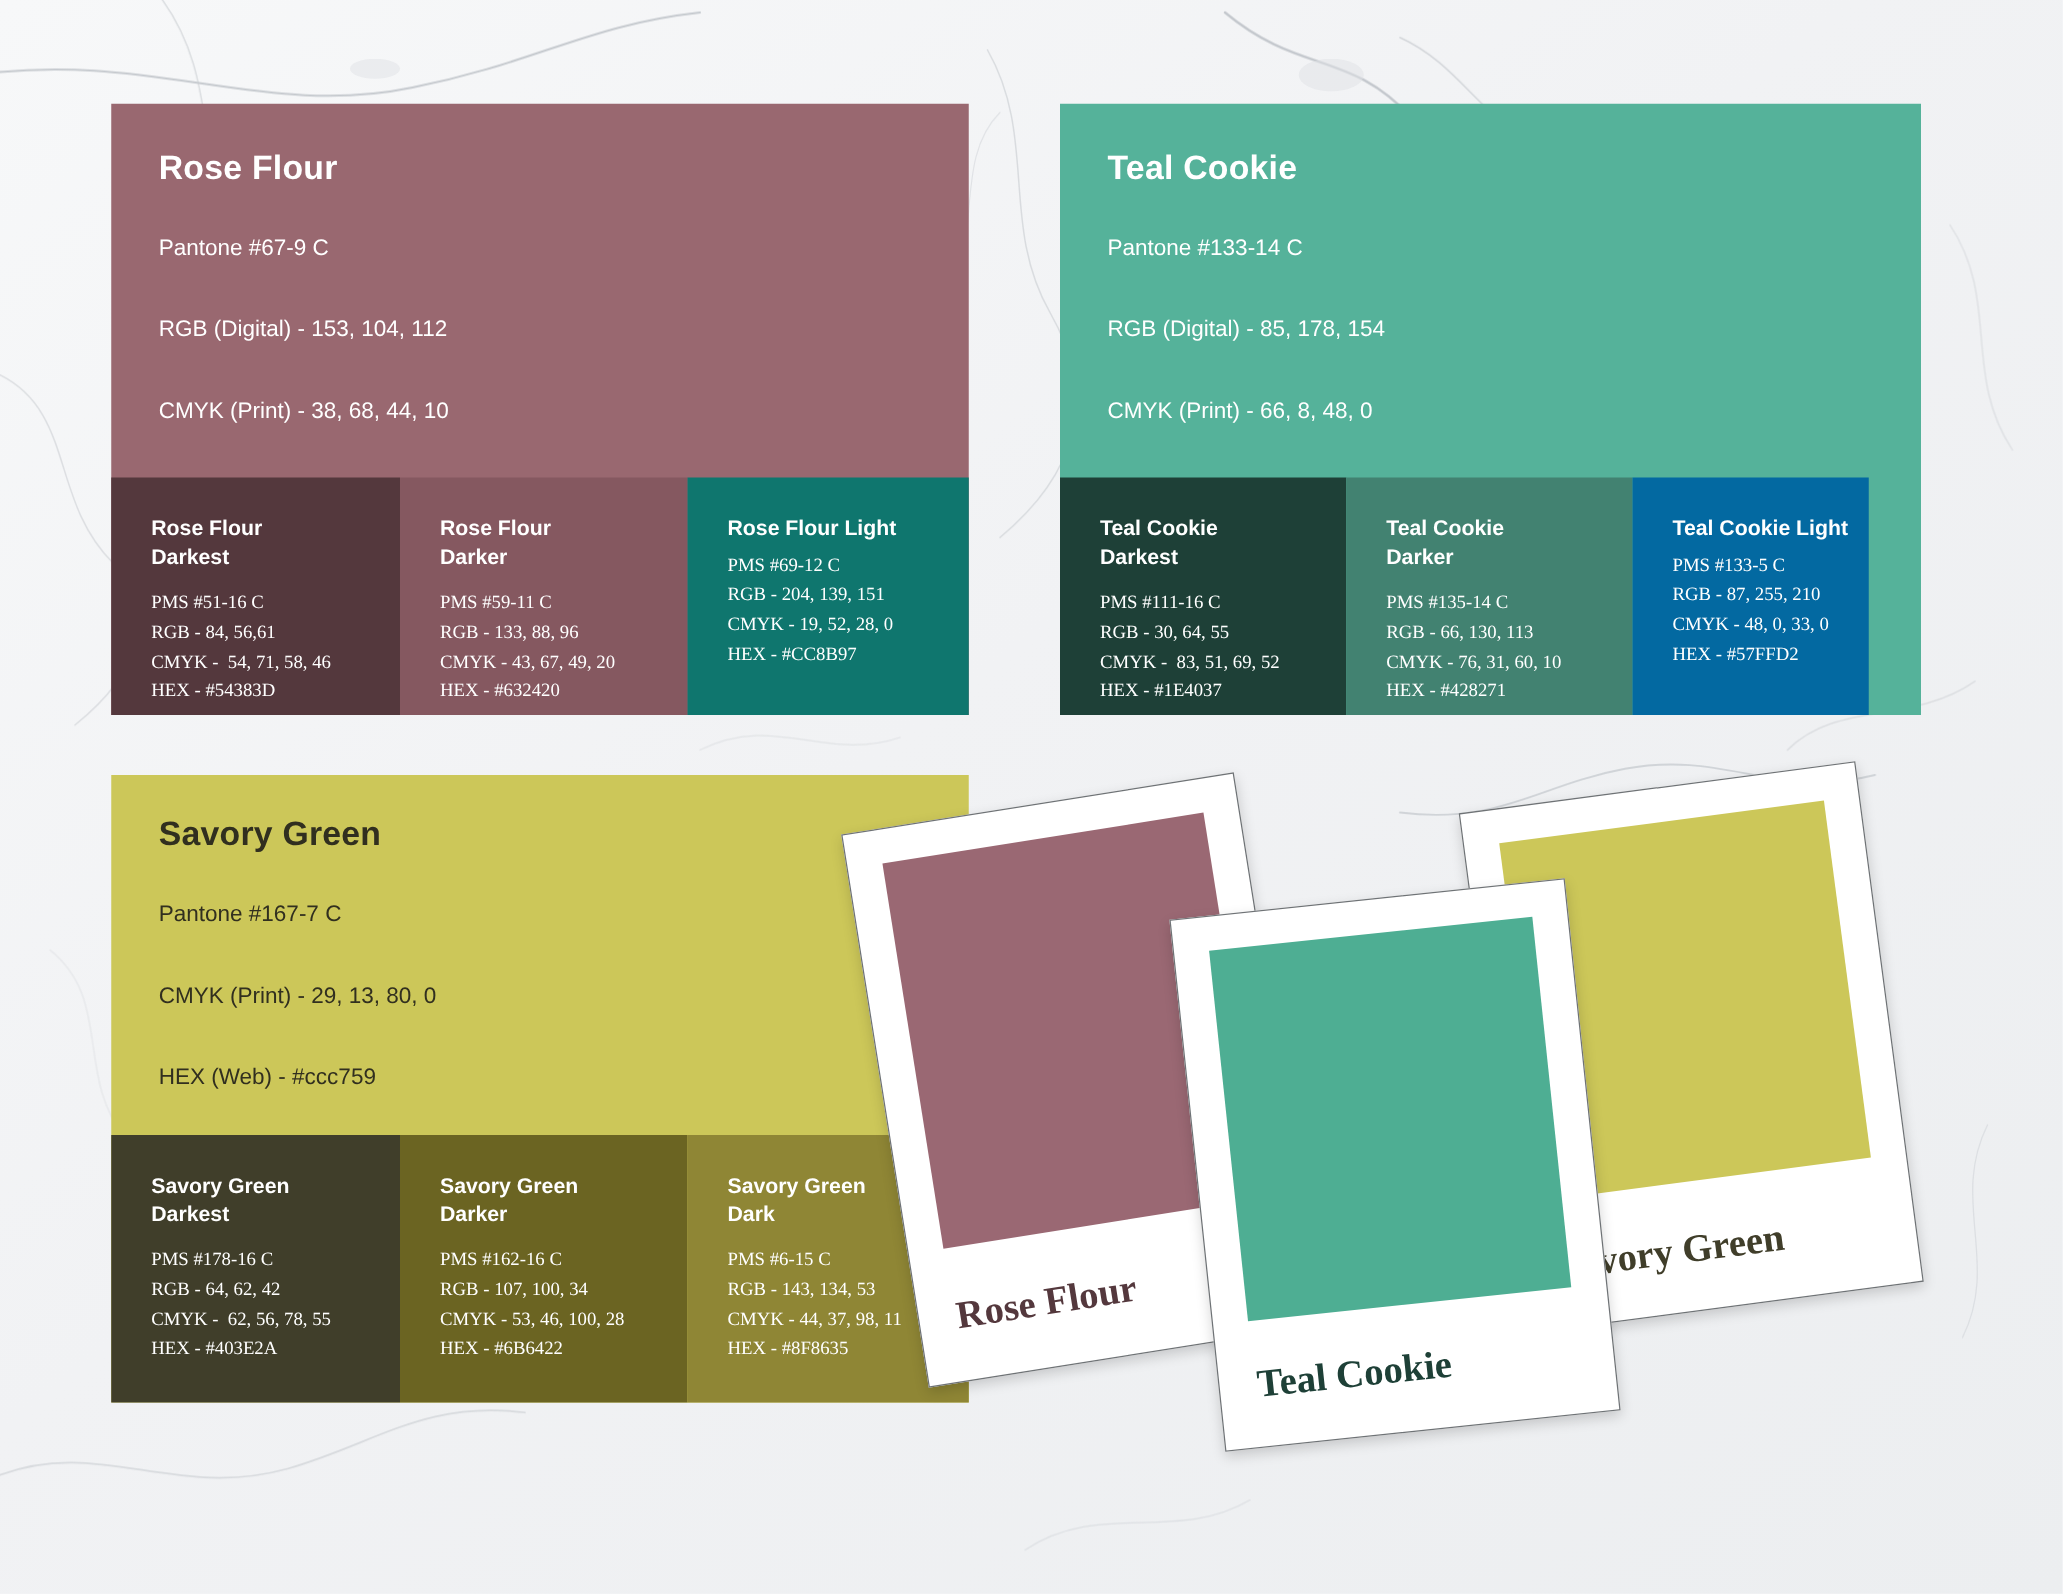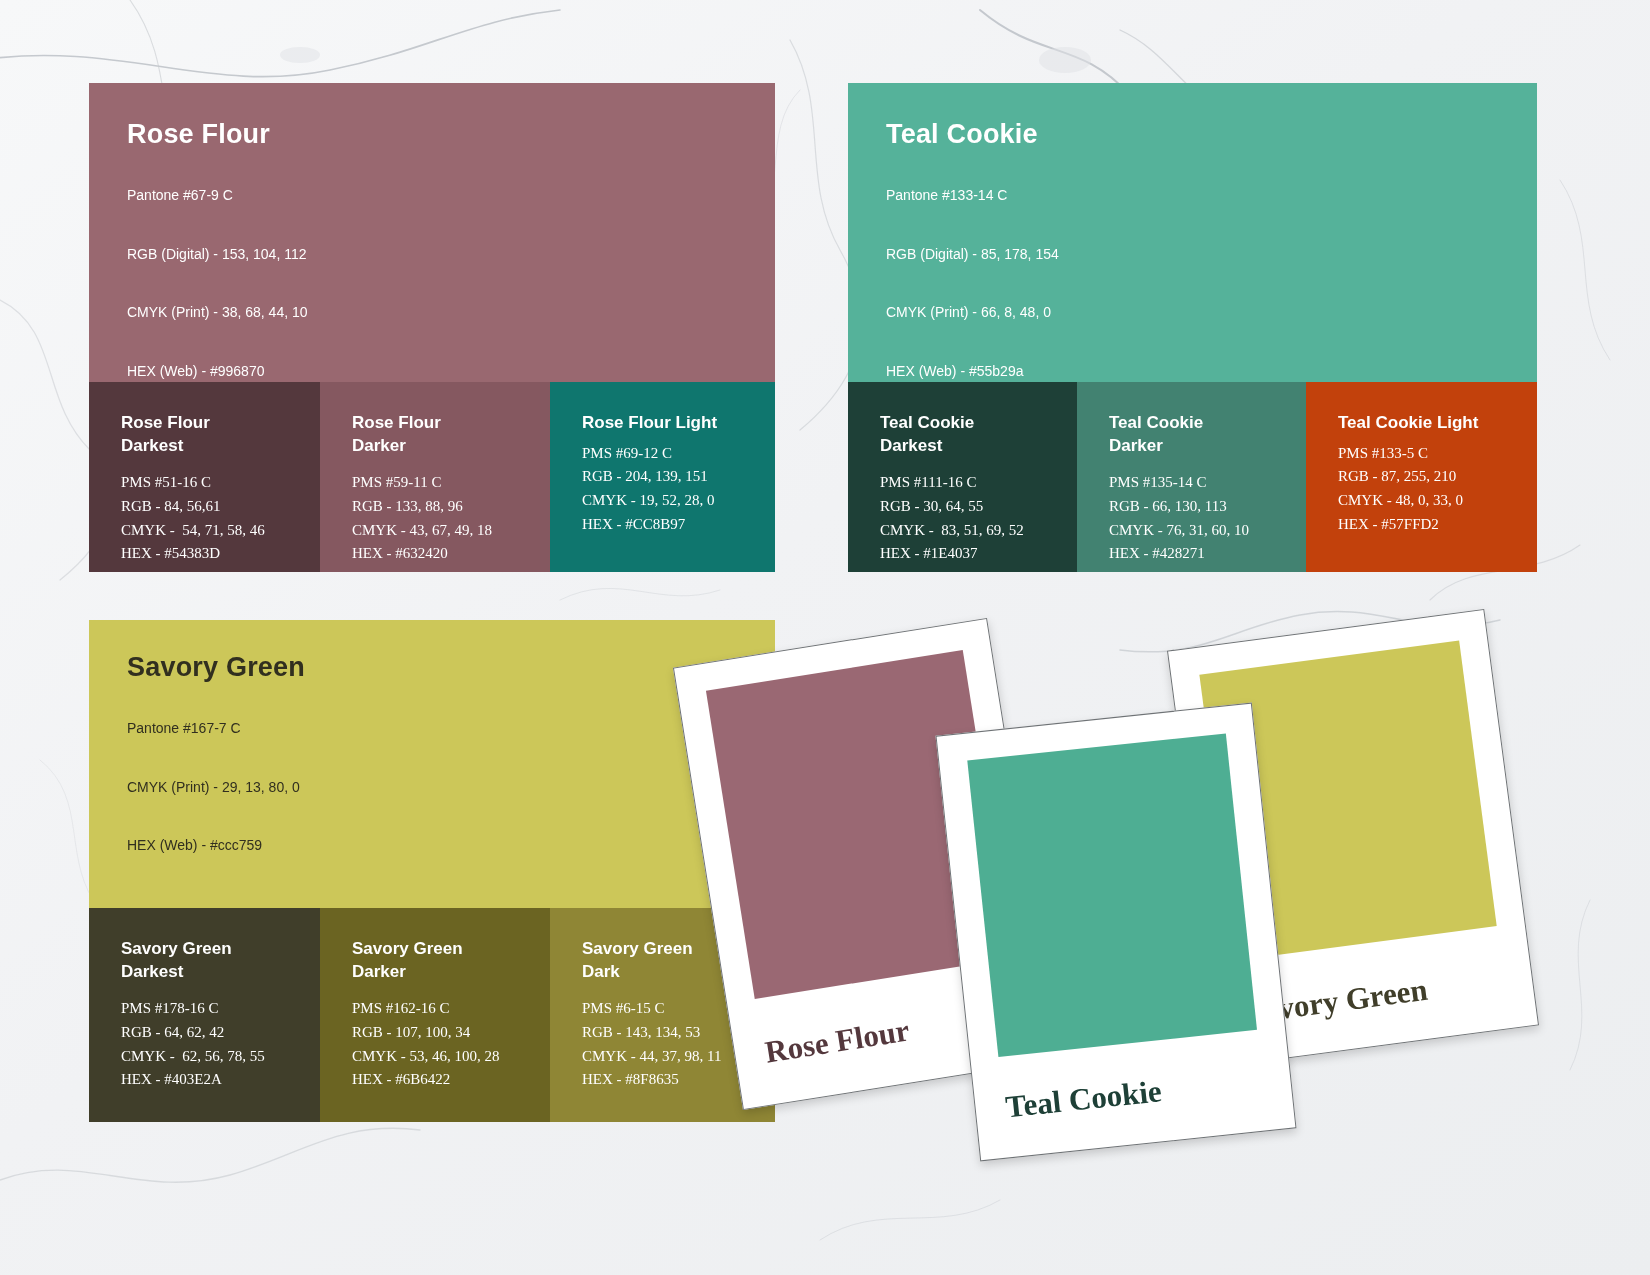--- a/index.html
+++ b/index.html
@@ -13,21 +13,21 @@
   #marble{position:absolute;inset:0;z-index:0;}
   #marble svg{display:block;width:100%;height:100%;}
 
   
   .panel{position:absolute;z-index:2;}
   .panel-main{position:absolute;left:0;top:0;right:0;}
   .main-inner{padding:38px 0 0 38px;}
   .main-title{
     font-size:27px;font-weight:bold;letter-spacing:.2px;margin:0 0 13px 0;line-height:1;
   }
-  .main-line{font-size:14px;line-height:1.62;font-weight:normal;margin-top:36px;}
+  .main-line{font-size:18px;line-height:1.62;font-weight:normal;margin-top:36px;}
 
   .shades{position:absolute;left:0;right:0;bottom:0;display:flex;}
   .shade{box-sizing:border-box;padding:30px 0 0 32px;overflow:hidden;}
   .shade-title{
     font-size:17px;font-weight:bold;line-height:1.33;margin:0 0 14px 0;white-space:pre-line;
   }
   .shade-line{font-size:15px;line-height:1.58;white-space:pre;font-family:Liberation Serif, serif;}
 
   
   .polaroid{
@@ -104,21 +104,21 @@
       <div class="shade-line">PMS #51-16 C</div>
       <div class="shade-line">RGB - 84, 56,61</div>
       <div class="shade-line">CMYK -  54, 71, 58, 46</div>
       <div class="shade-line">HEX - #54383D</div>
     </div>
     <div class="shade" style="width:230px;background:#855860;color:#ffffff;">
       <h3 class="shade-title">Rose Flour
 Darker</h3>
       <div class="shade-line">PMS #59-11 C</div>
       <div class="shade-line">RGB - 133, 88, 96</div>
-      <div class="shade-line">CMYK - 43, 67, 49, 18</div>
+      <div class="shade-line">CMYK - 43, 67, 49, 20</div>
       <div class="shade-line">HEX - #632420</div>
     </div>
     <div class="shade" style="width:225px;background:#0f766e;color:#ffffff;">
       <h3 class="shade-title" style="margin-bottom:7px;">Rose Flour Light</h3>
       <div class="shade-line">PMS #69-12 C</div>
       <div class="shade-line">RGB - 204, 139, 151</div>
       <div class="shade-line">CMYK - 19, 52, 28, 0</div>
       <div class="shade-line">HEX - #CC8B97</div>
     </div>
   </div>
@@ -144,21 +144,21 @@
       <div class="shade-line">HEX - #1E4037</div>
     </div>
     <div class="shade" style="width:229px;background:#428271;color:#ffffff;">
       <h3 class="shade-title">Teal Cookie
 Darker</h3>
       <div class="shade-line">PMS #135-14 C</div>
       <div class="shade-line">RGB - 66, 130, 113</div>
       <div class="shade-line">CMYK - 76, 31, 60, 10</div>
       <div class="shade-line">HEX - #428271</div>
     </div>
-    <div class="shade" style="width:231px;background:#c2410c;color:#ffffff;">
+    <div class="shade" style="width:189px;background:#0369a1;color:#ffffff;">
       <h3 class="shade-title" style="margin-bottom:7px;">Teal Cookie Light</h3>
       <div class="shade-line">PMS #133-5 C</div>
       <div class="shade-line">RGB - 87, 255, 210</div>
       <div class="shade-line">CMYK - 48, 0, 33, 0</div>
       <div class="shade-line">HEX - #57FFD2</div>
     </div>
   </div>
 </section>
 
 <section class="panel" style="left:89px;top:620px;width:686px;height:502px;">

